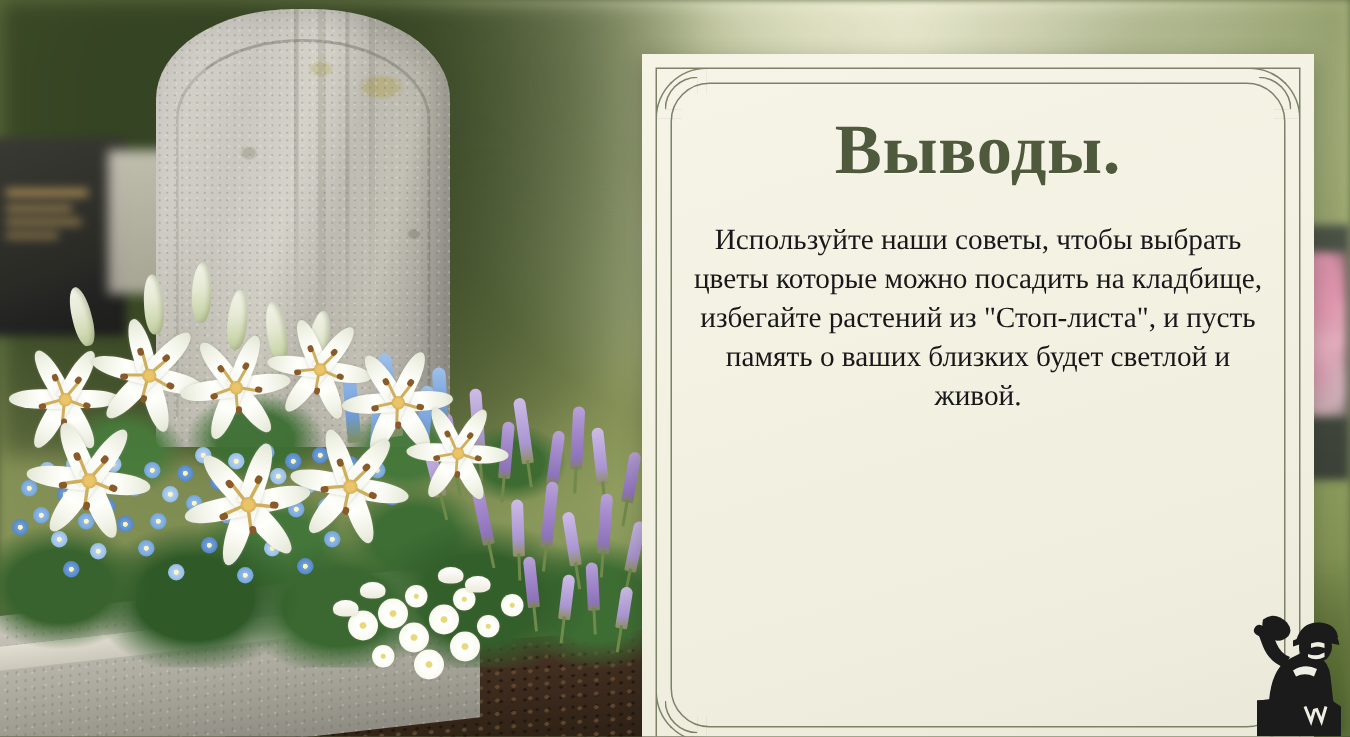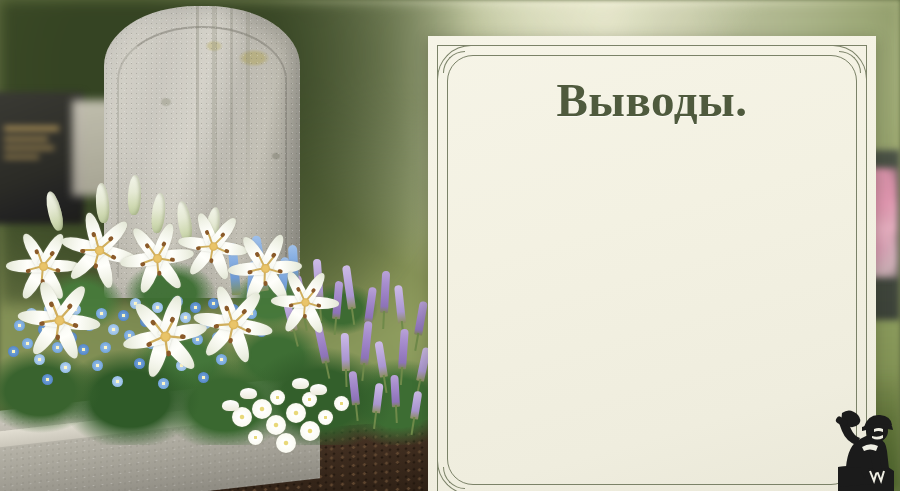--- a/index.html
+++ b/index.html
@@ -590,20 +590,21 @@
     <span class="fillet tr"></span>
     <span class="fillet bl"></span>
     <span class="fillet br"></span>
     <span class="fillet2 tl"></span>
     <span class="fillet2 tr"></span>
     <span class="fillet2 bl"></span>
     <span class="fillet2 br"></span>
 
     <div class="card-body">
       <h1 class="card-title">Выводы.</h1>
+      <p class="para">Используйте наши советы, чтобы выбрать цветы которые можно посадить на кладбище, избегайте растений из "Стоп-листа", и пусть память о ваших близких будет светлой и живой.</p>
     </div>
   </div>
 
   <div class="logo">
     <svg viewBox="0 0 74 86" width="74" height="86" aria-hidden="true">
       <g fill="#1b1b1b">
 
         <path d="M16 62 L60 58 L72 66 L72 86 L16 86 Z"></path>
         <path d="M16 62 L60 58 L60 78 L16 82 Z" fill="#1b1b1b"></path>
 

